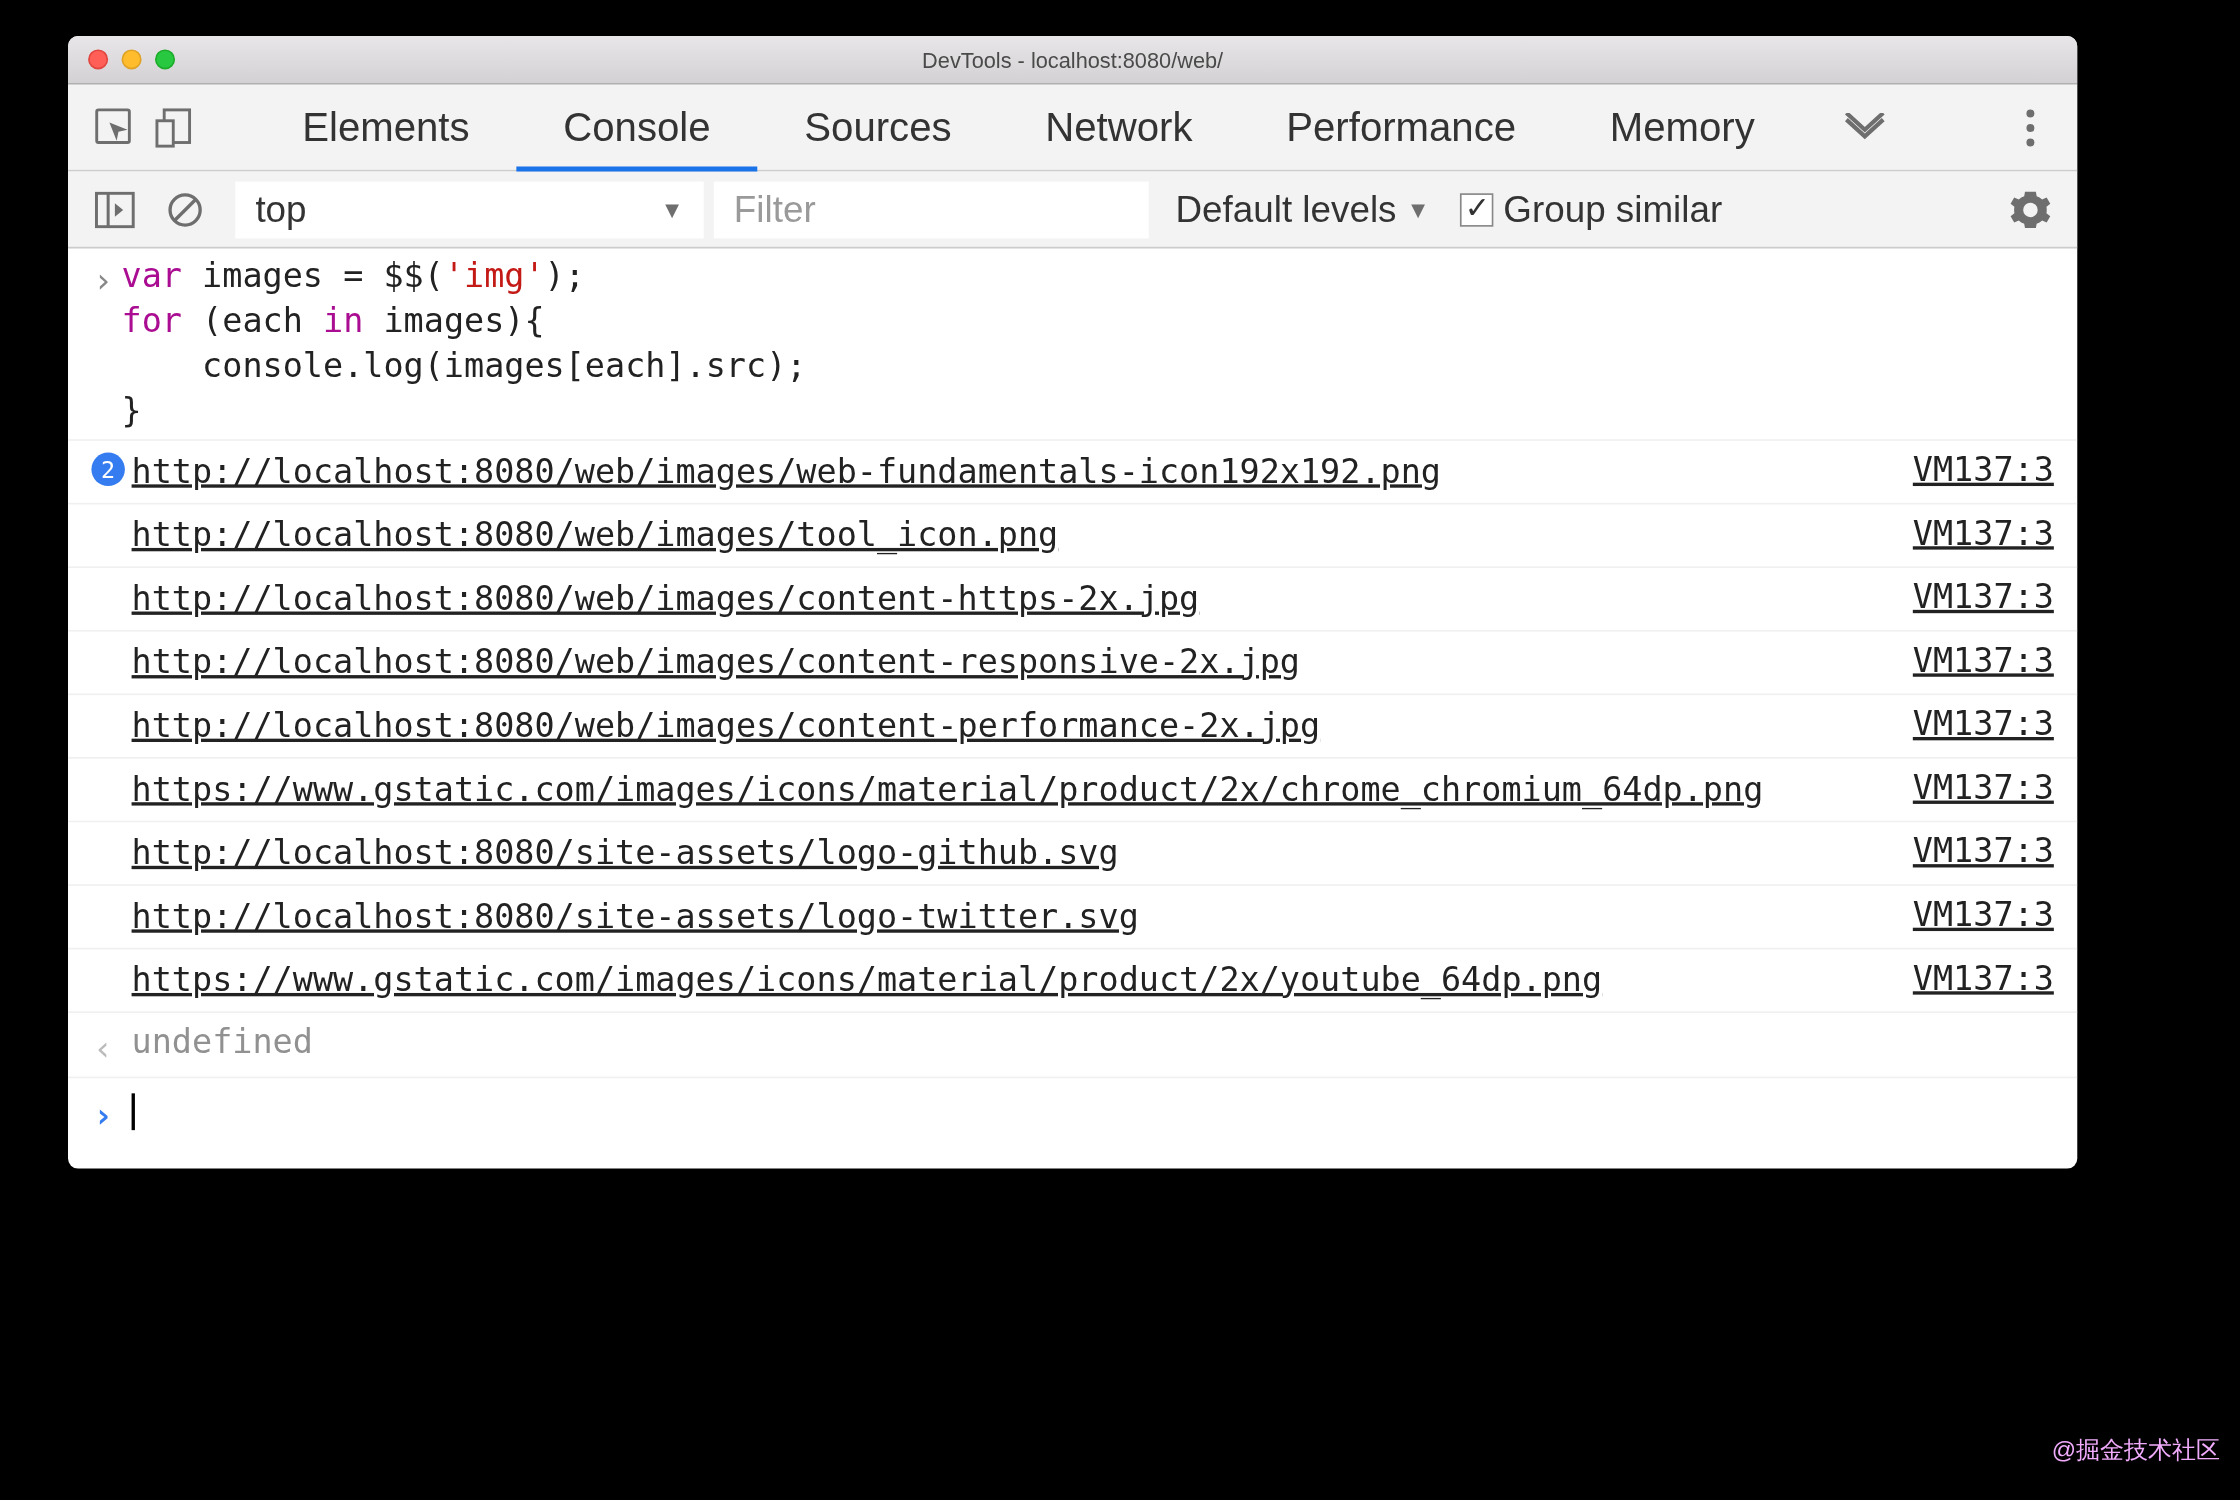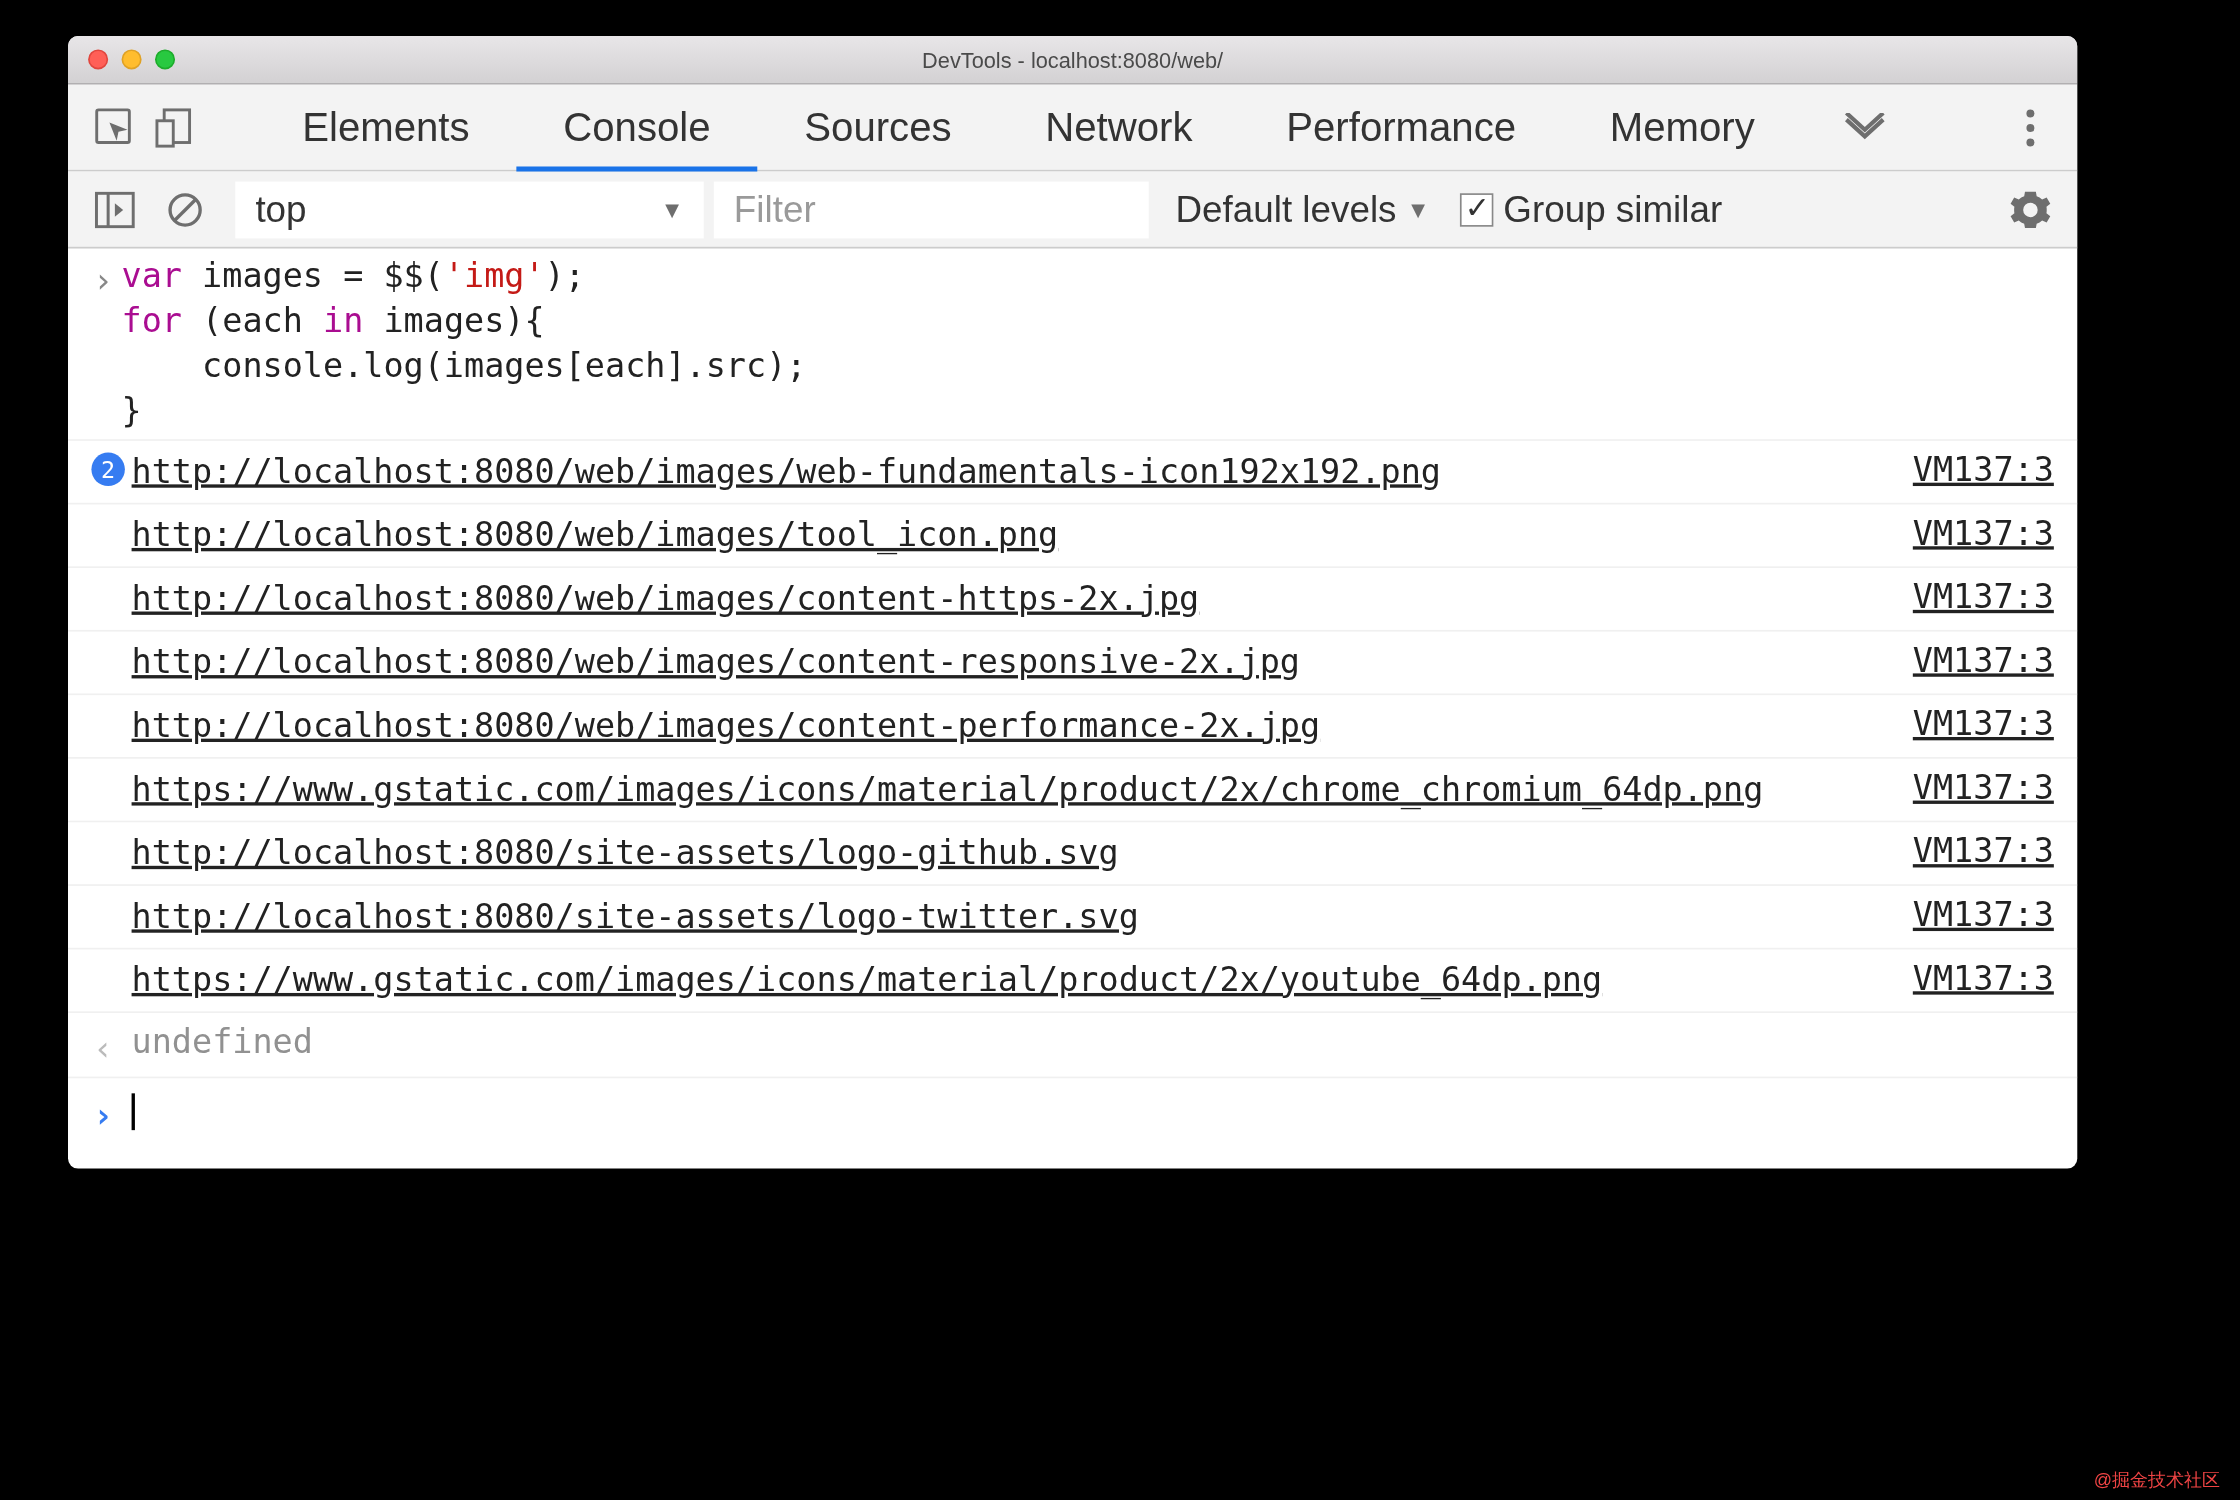--- a/index.html
+++ b/index.html
@@ -118,21 +118,21 @@
   padding-right:10px; line-height:1.35;
 }
 .log-src { color:#222; text-decoration:underline; white-space:nowrap; }
 .undef-row { display:flex; padding:5px 14px 5px 10px; border-bottom:1px solid #f0f0f0;}
 .undef-row .val{ color:#919191; margin-left:6px;}
 .prompt-row { display:flex; padding:6px 14px 20px 10px; align-items:center;}
 .cursor {
   width:1.5px; height:22px; background:#000; margin-left:6px;
 }
 .watermark {
-  position:absolute; right:20px; bottom:8px; color:#ef4444; font-size:18px;
+  position:absolute; right:20px; bottom:34px; color:#f0abfc; font-size:24px;
 }
 svg { display:block; }
 </style>
 </head>
 <body>
 
 <div class="scale-wrap">
 <div class="window">
 
   <div class="titlebar">

